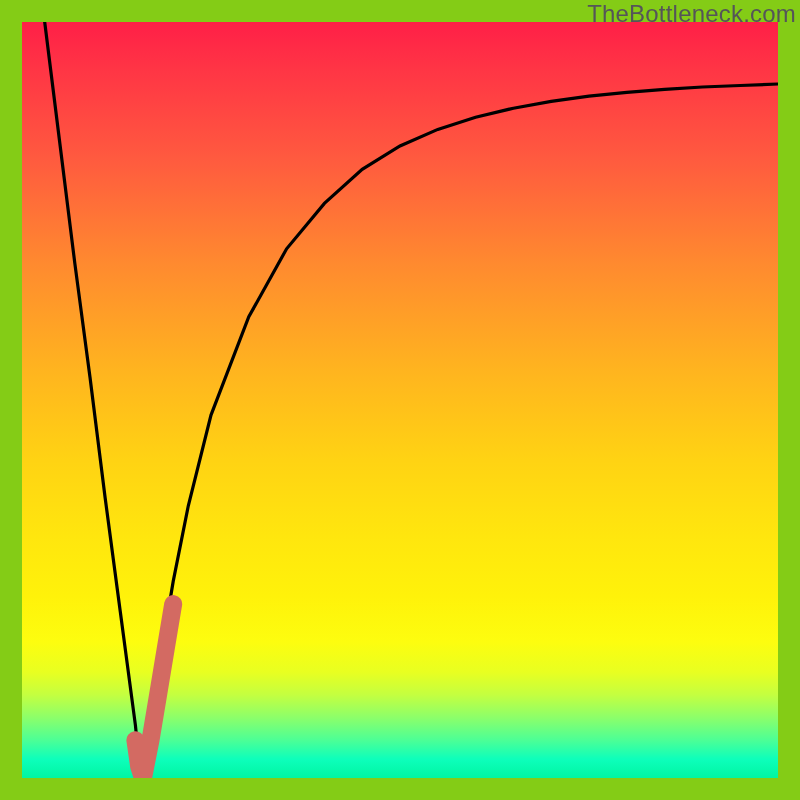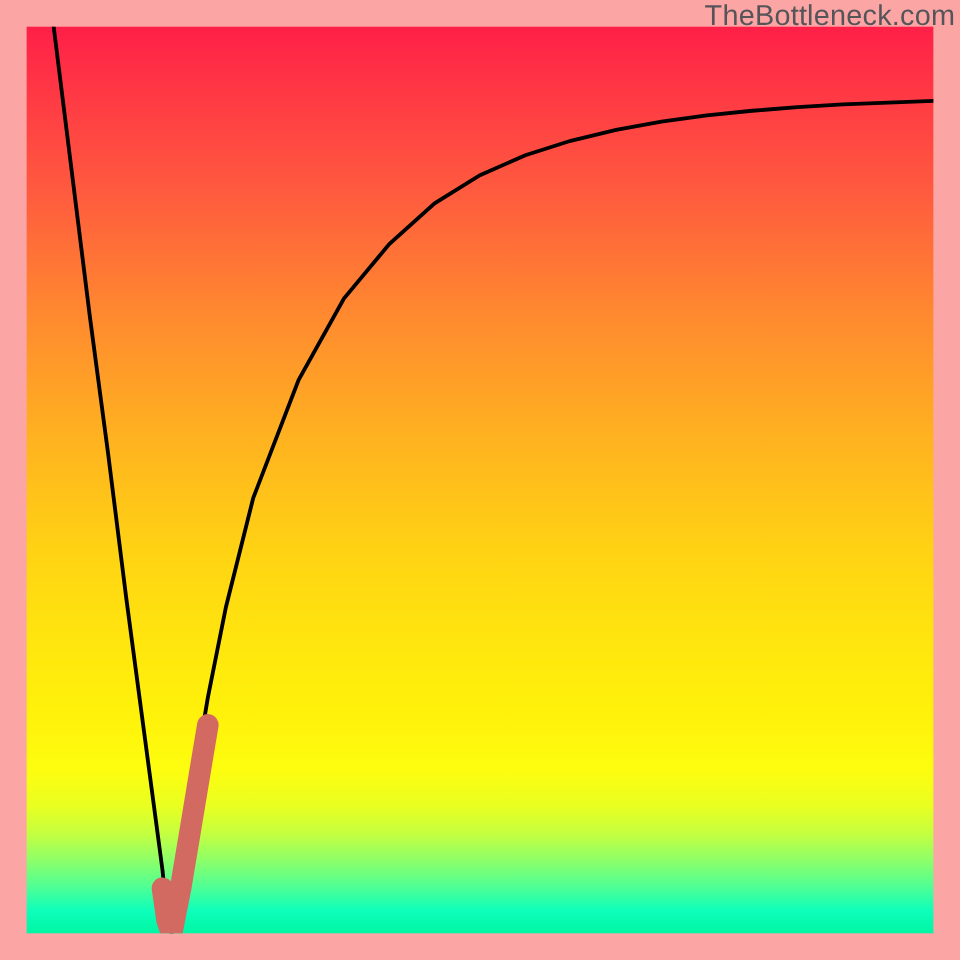--- a/index.html
+++ b/index.html
@@ -7,21 +7,21 @@
     padding: 0;
     width: 800px;
     height: 800px;
     overflow: hidden;
     background: #000;
     font-family: Arial, Helvetica, sans-serif;
   }
   .frame {
     position: absolute;
     inset: 0;
-    background: #fca5a5;
+    background: #84cc16;
   }
   .plot {
     position: absolute;
     left: 22px;
     top: 22px;
     width: 756px;
     height: 756px;
     overflow: hidden;
   }
   .gradient {

